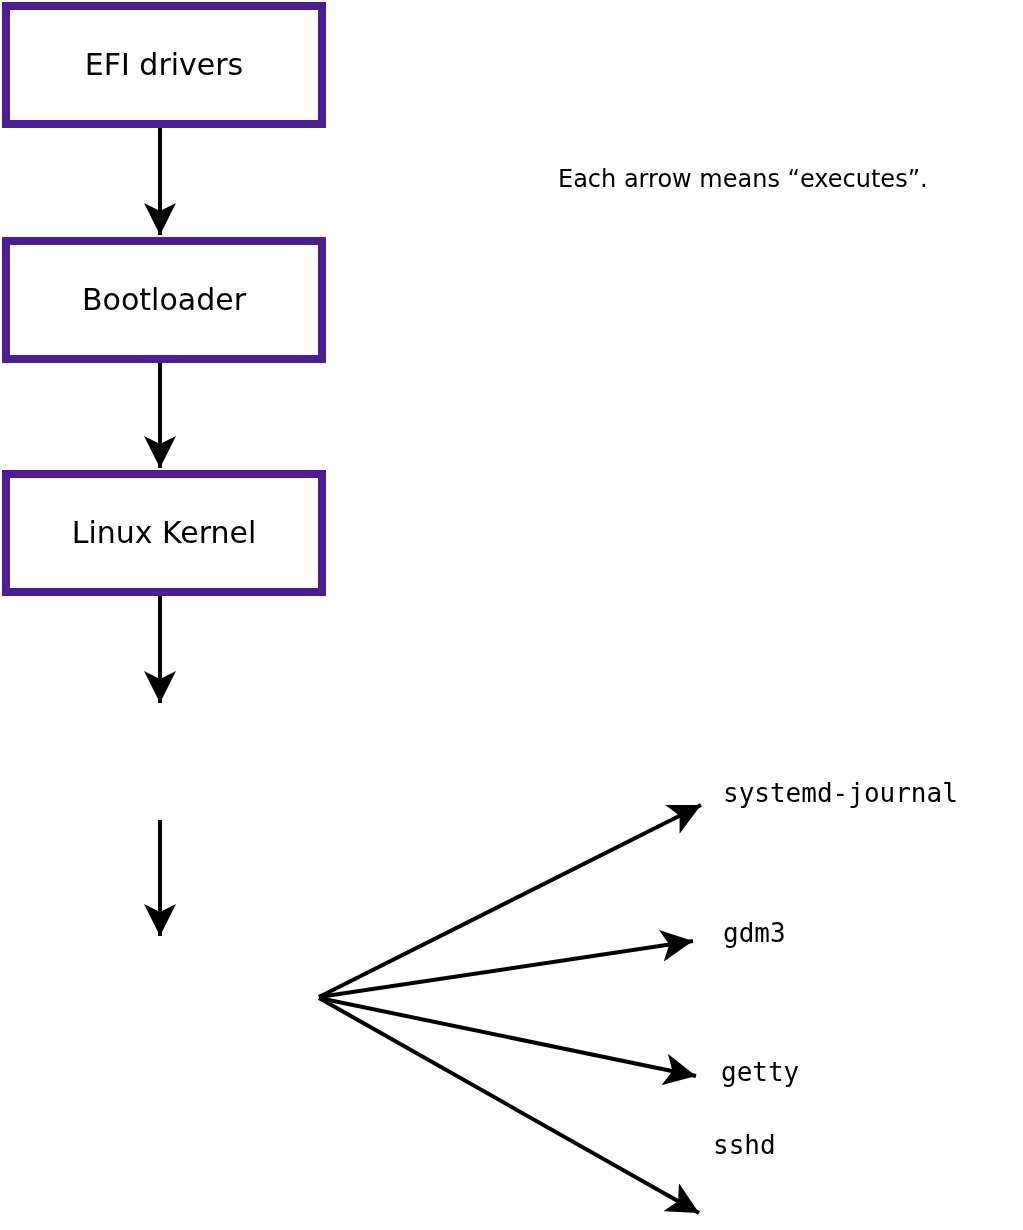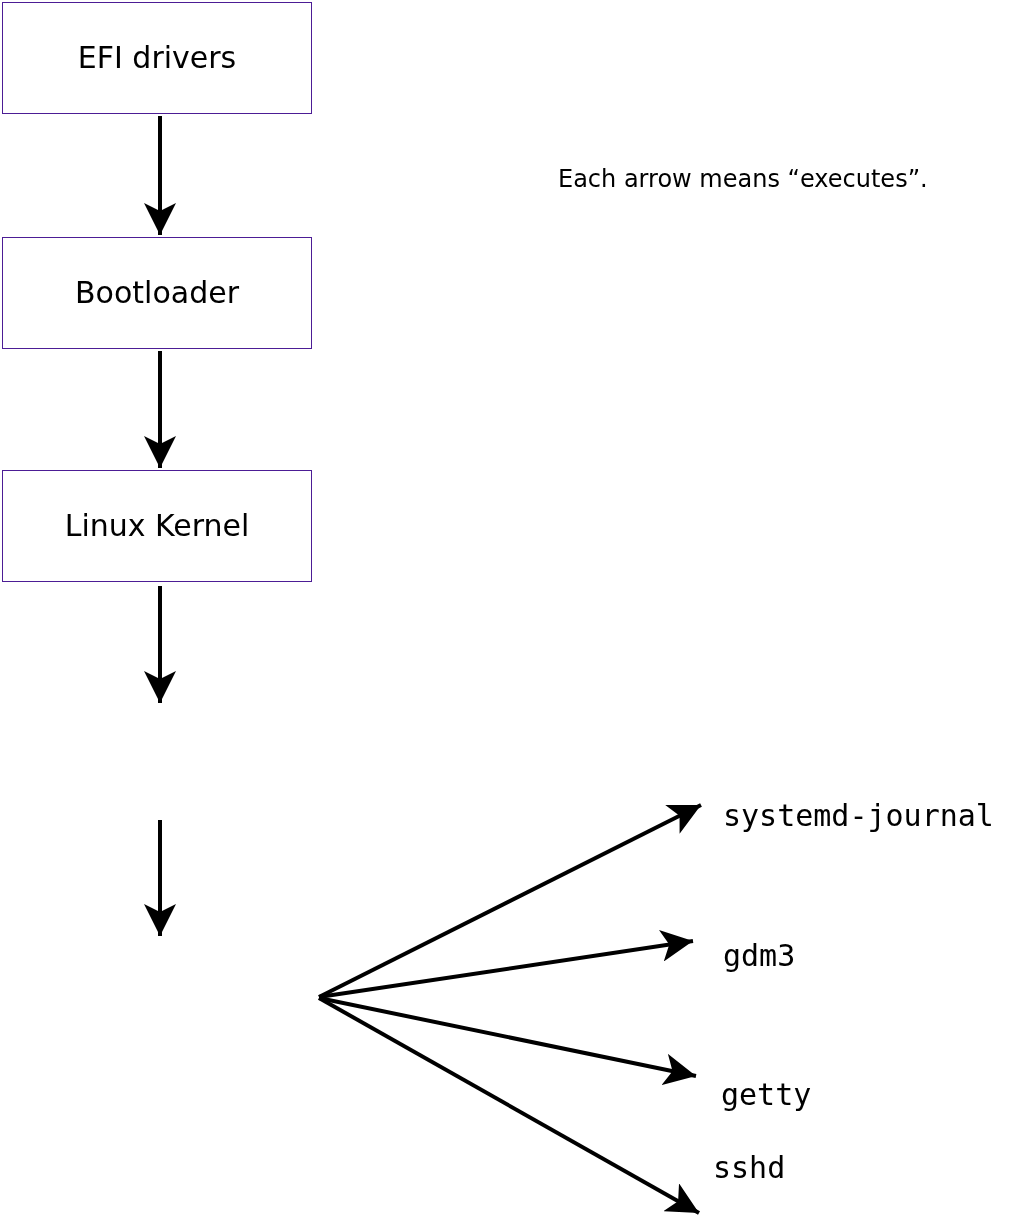--- a/index.html
+++ b/index.html
@@ -20,21 +20,21 @@
     position: absolute;
     left: 0;
     top: 0;
     z-index: 1;
   }
   .flow-box {
     position: absolute;
     left: 2px;
     width: 308px;
     height: 110px;
-    border: 1px solid #4c1d95;
+    border: 8px solid #4c1d95;
     background: #ffffff;
     display: flex;
     align-items: center;
     justify-content: center;
     z-index: 2;
   }
   .flow-box .box-label {
     font-size: 30px;
     line-height: 1;
     white-space: nowrap;
@@ -44,25 +44,24 @@
     left: 558px;
     top: 167px;
     font-size: 24px;
     line-height: 1;
     white-space: nowrap;
     z-index: 2;
   }
   .proc-label {
     position: absolute;
     font-family: "DejaVu Sans Mono", monospace;
-    font-size: 30px;
+    font-size: 26px;
     line-height: 1;
     white-space: nowrap;
     z-index: 2;
-    margin-top: 21px;
   }
   .proc-journal { left: 723px; top: 780px; }
   .proc-gdm3    { left: 723px; top: 920px; text-align: center; }
   .proc-getty   { left: 721px; top: 1059px; }
   .proc-sshd    { left: 713px; top: 1132px; }
 </style>
 </head>
 <body>
 
 <div class="canvas">

